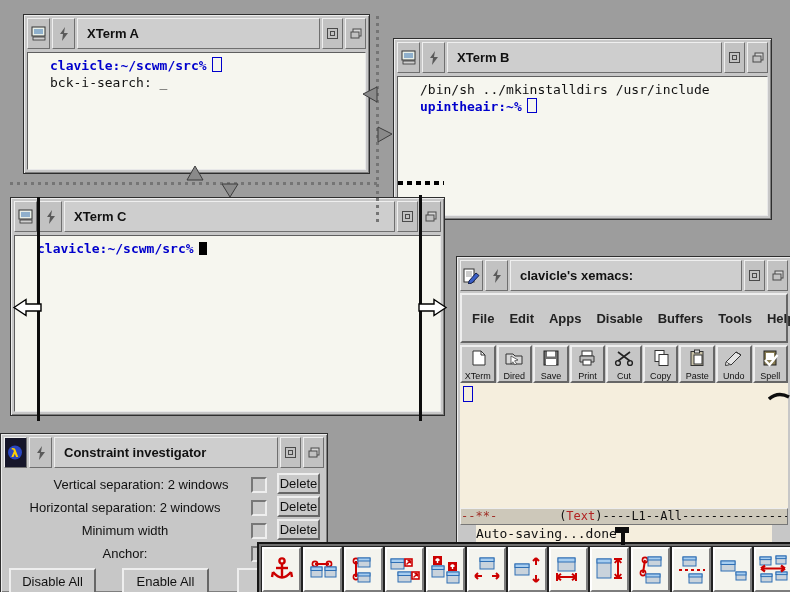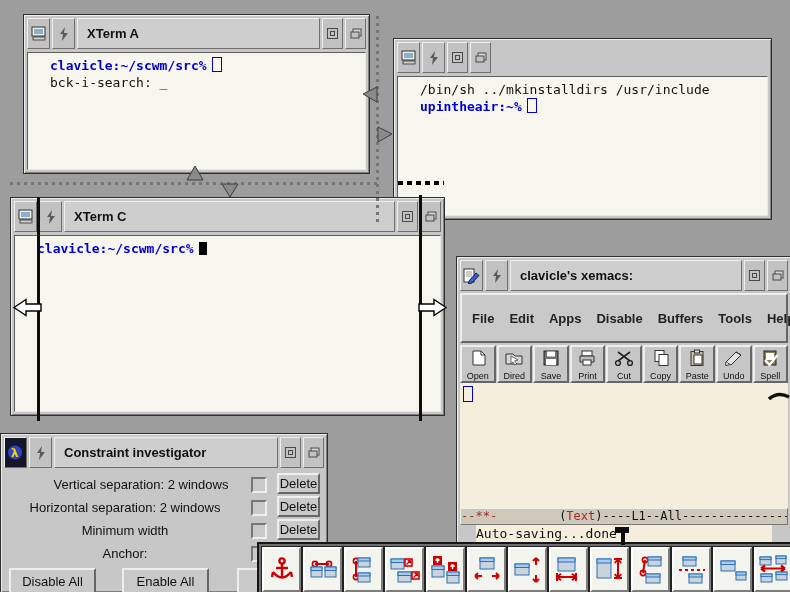--- a/index.html
+++ b/index.html
@@ -97,20 +97,21 @@
           <rect x="1" y="1" width="13" height="9" fill="#e8efe8" stroke="#333"></rect>
           <rect x="3" y="3" width="9" height="5" fill="#8fb0cc"></rect>
           <rect x="2" y="11" width="12" height="3" fill="#cfcfcf" stroke="#333" stroke-width="0.8"></rect>
         </svg>
     </span>
     <span class="tile">
       <svg width="10" height="14">
           <path d="M6 0 L1 7 h3 L3 14 L9 6 H5 Z" fill="#5a5a5a"></path>
         </svg>
     </span>
+    <span class="tb-title">XTerm B</span>
     <span class="tile wbtn">
         <span class="sq-in-sq"></span>
       </span>
     <span class="tile wbtn">
       <svg width="12" height="11">
           <rect x="3" y="1" width="8" height="7" fill="#d6d6d6" stroke="#4a4a4a"></rect>
           <rect x="1" y="4" width="8" height="6" fill="#c2c2c2" stroke="#4a4a4a"></rect>
         </svg>
     </span>
   </div>
@@ -181,21 +182,21 @@
     <span>Buffers</span>
     <span>Tools</span>
     <span class="menu-help">Help</span>
   </div>
   <div class="etoolbar">
     <div class="ebtn">
       <span><svg width="20" height="18">
             <path d="M5 2 h8 l4 4 v10 h-12 z" fill="#fff" stroke="#333"></path>
             <path d="M13 2 v4 h4" fill="none" stroke="#333"></path>
           </svg></span>
-      <span class="lbl">Open</span>
+      <span class="lbl">XTerm</span>
     </div>
     <div class="ebtn">
       <span><svg width="20" height="18">
             <path d="M2 5 h7 l2 2 h7 v8 H2 z" fill="#d8d8d8" stroke="#333"></path>
             <path d="M7 7 l7 4 -3.4 0.8 2 3 -1.8 1 -2 -3 -1.8 2.2 z" fill="#fff" stroke="#333" stroke-width="0.7"></path>
           </svg></span>
       <span class="lbl">Dired</span>
     </div>
     <div class="ebtn">
       <span><svg width="20" height="18">

